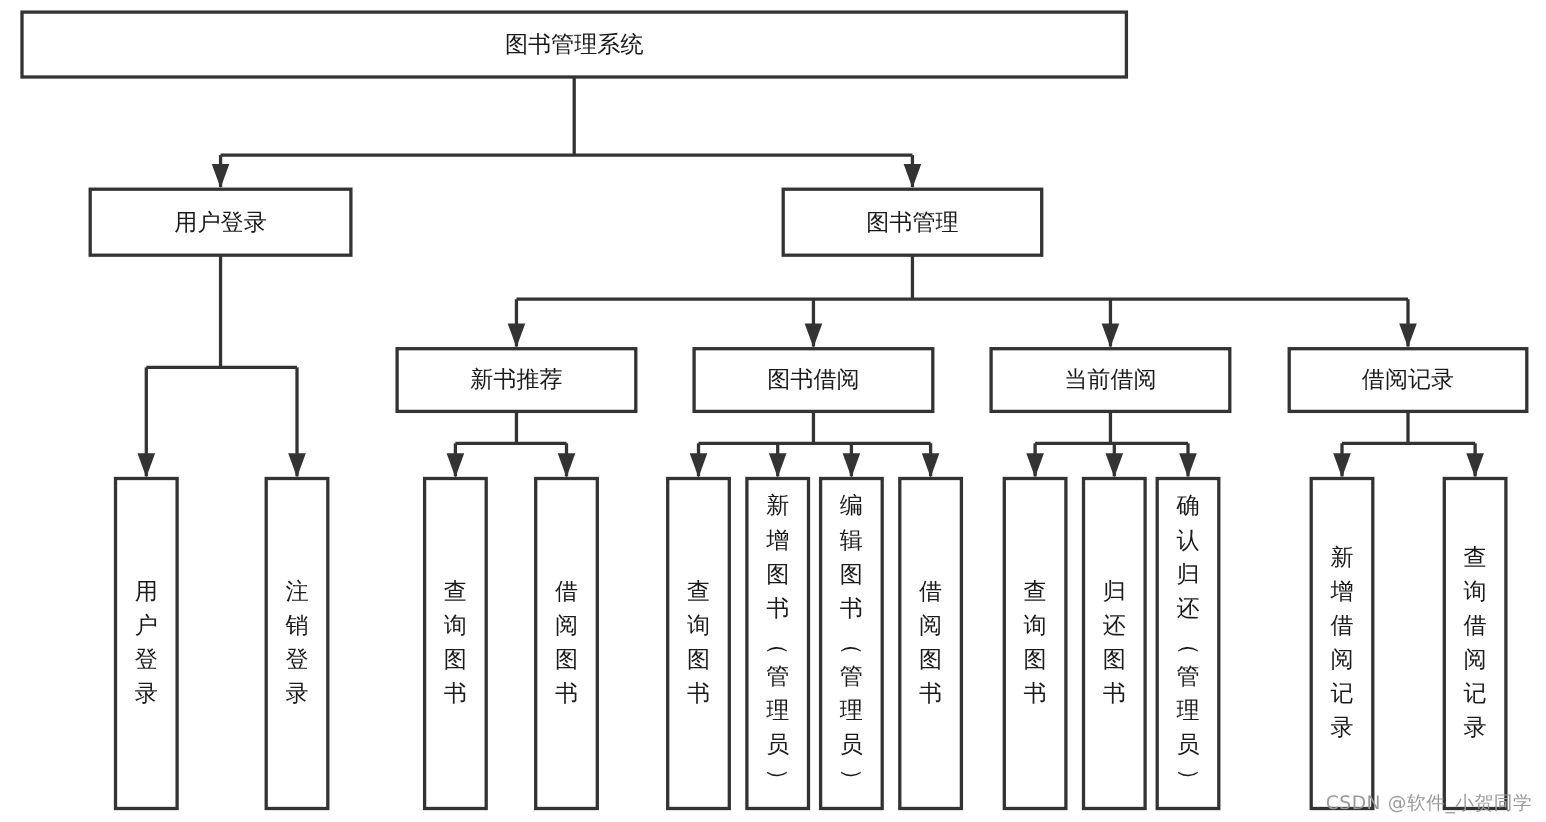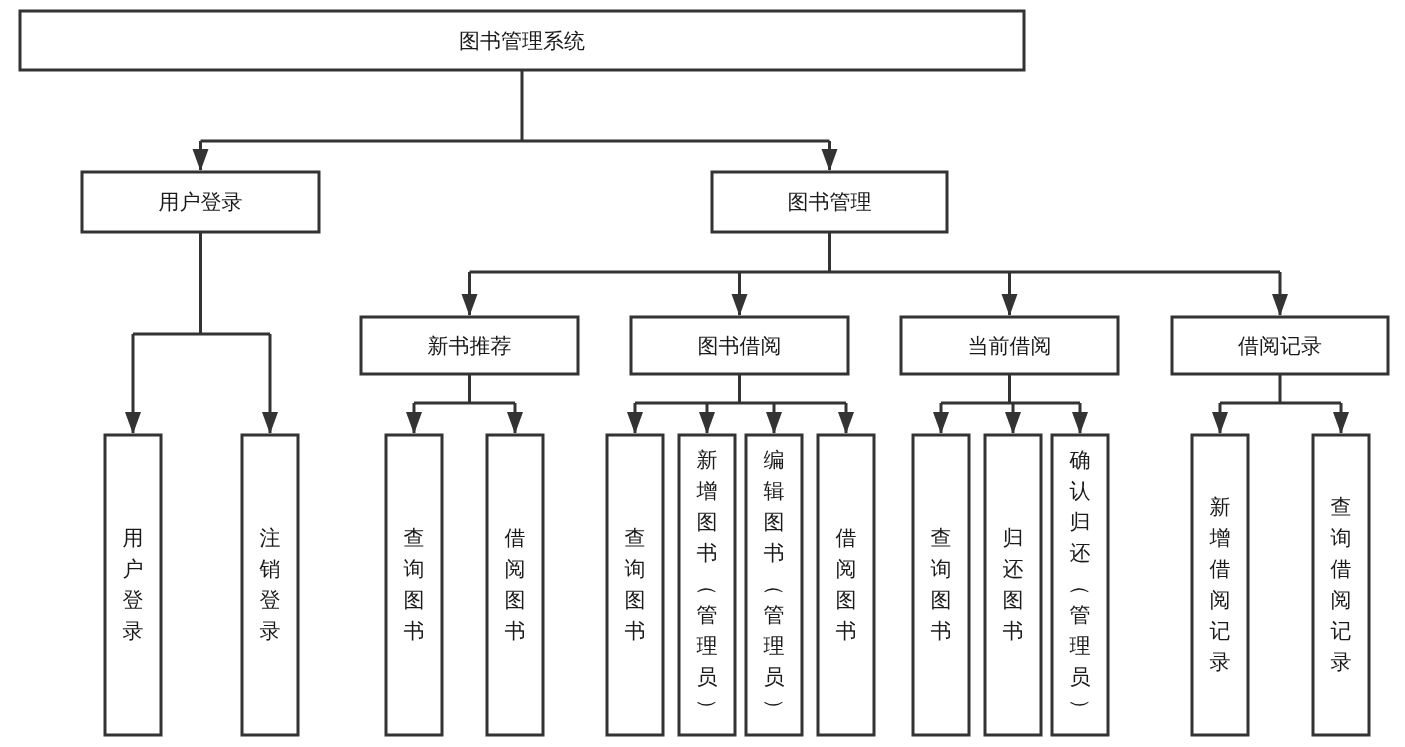--- a/index.html
+++ b/index.html
@@ -260,13 +260,14 @@
           <rect x="1313" y="435" width="56" height="300" class="node-box"></rect>
           <text x="1341" y="507.5" class="leaf-label-cell">查</text>
           <text x="1341" y="538.5" class="leaf-label-cell">询</text>
           <text x="1341" y="569.5" class="leaf-label-cell">借</text>
           <text x="1341" y="600.5" class="leaf-label-cell">阅</text>
           <text x="1341" y="631.5" class="leaf-label-cell">记</text>
           <text x="1341" y="662.5" class="leaf-label-cell">录</text>
         </g>
       </g>
   </svg>
+  <div class="watermark">CSDN @软件_小贺同学</div>
 </div>
 
 </body></html>

